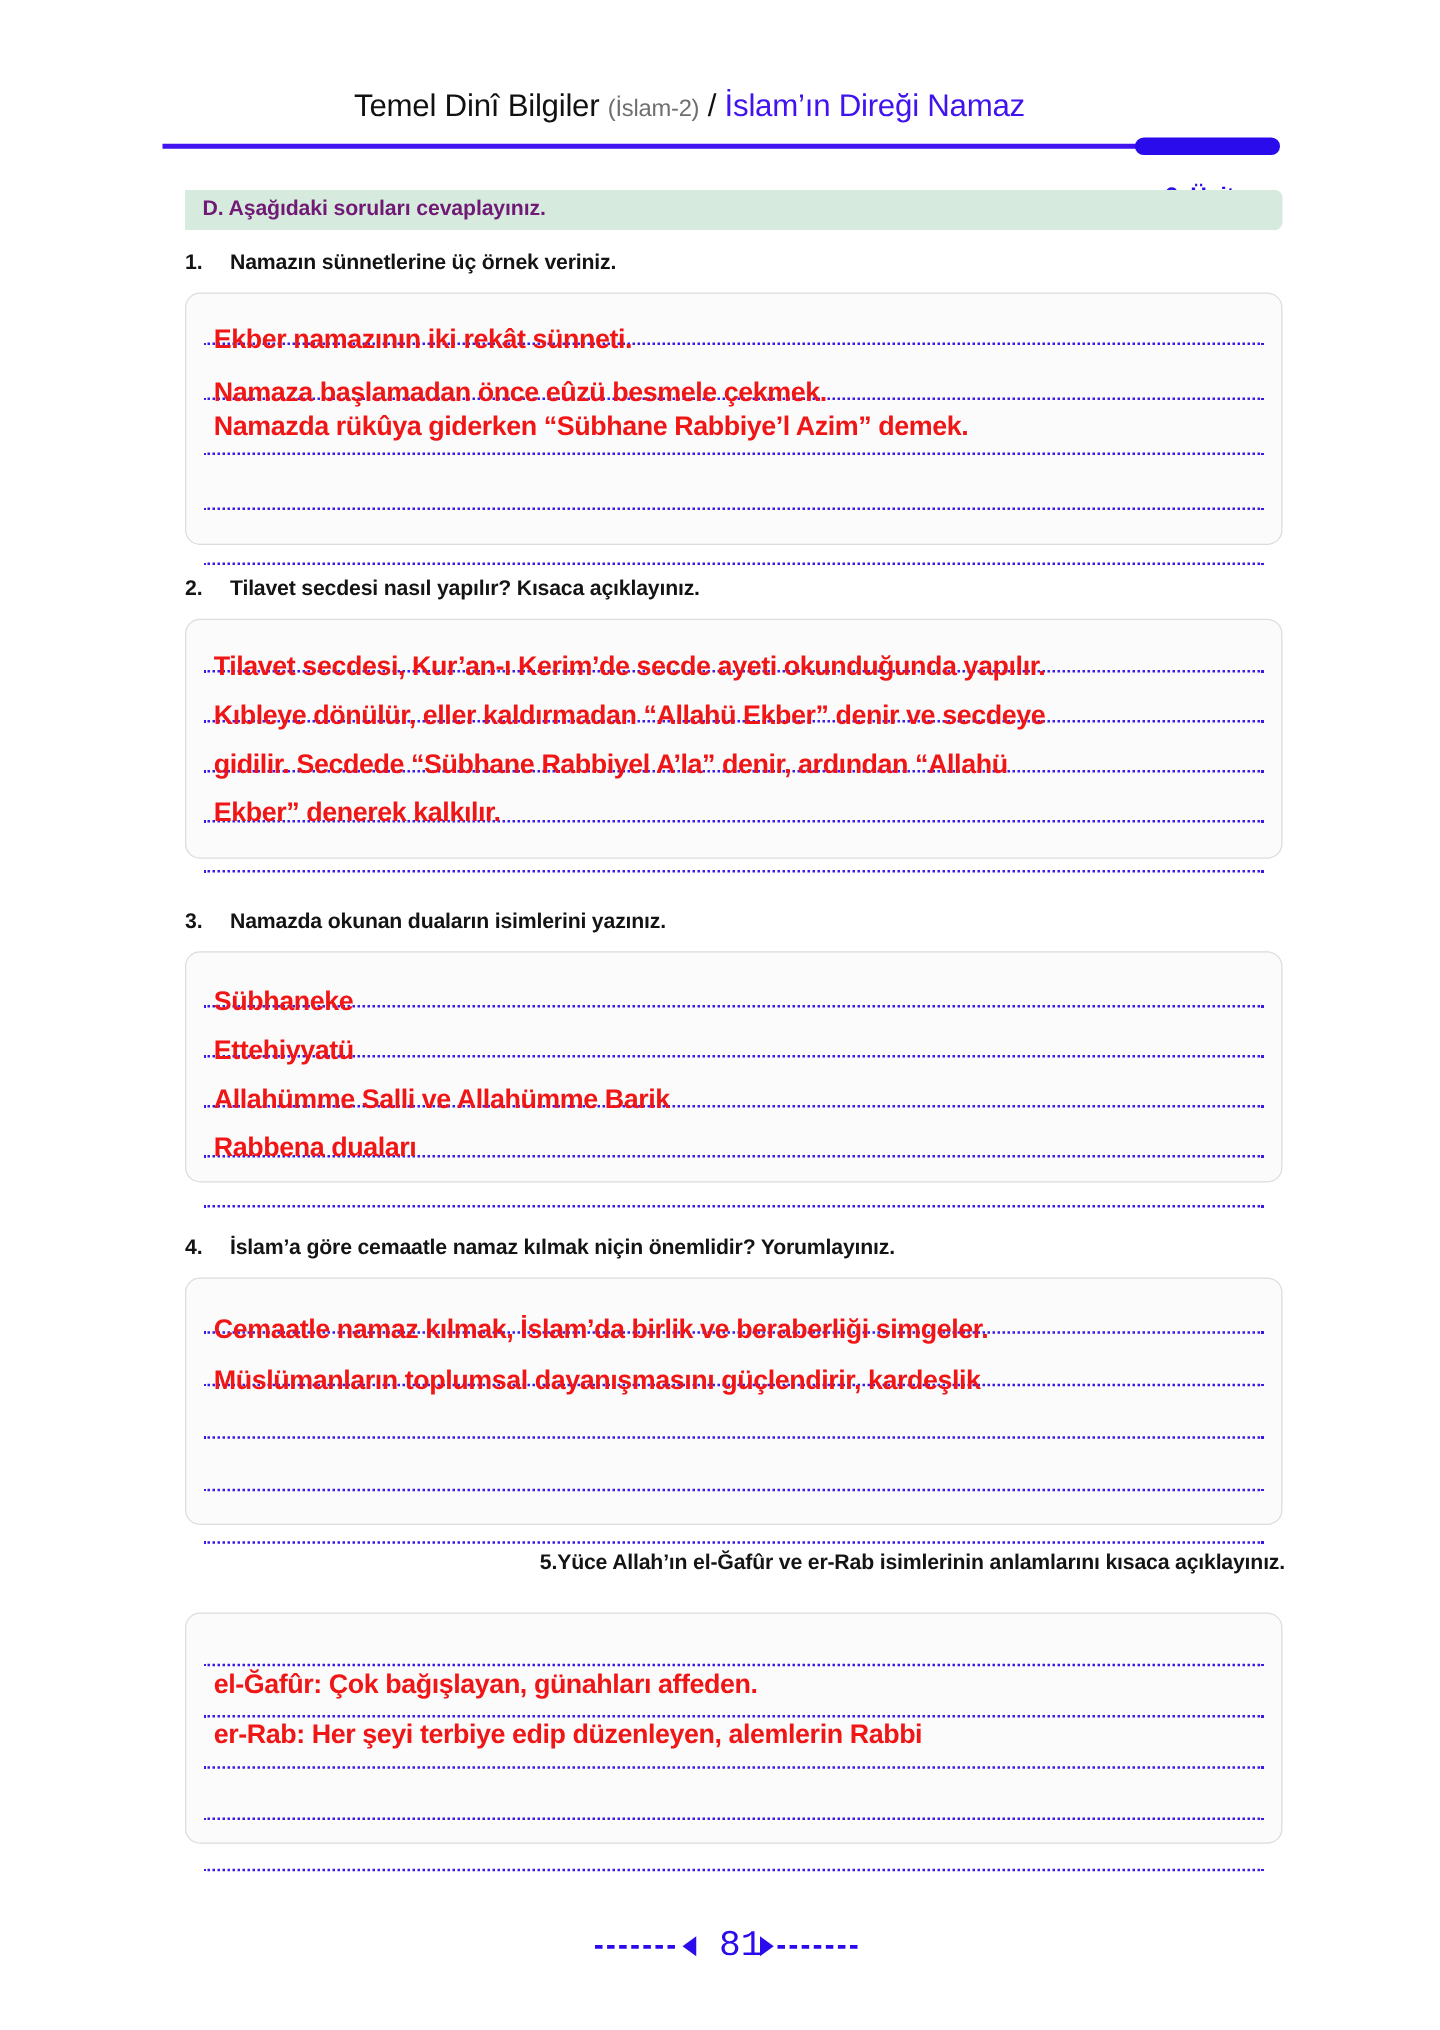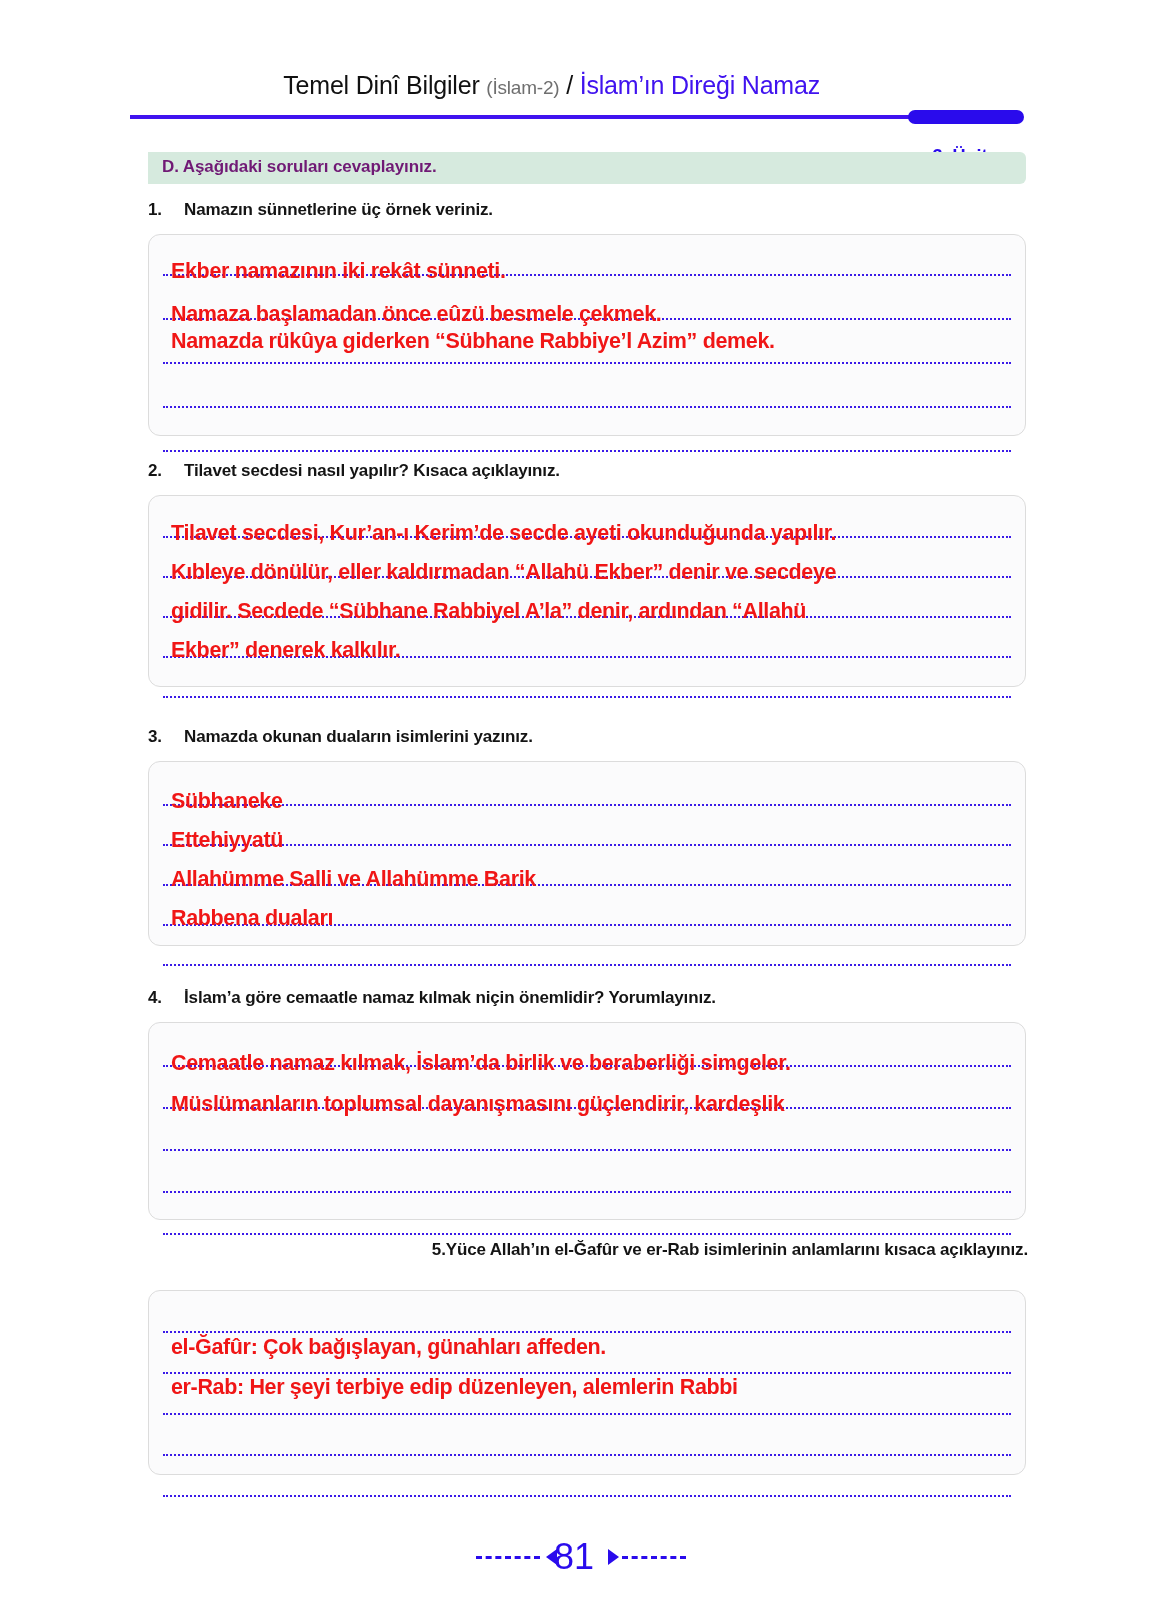--- a/index.html
+++ b/index.html
@@ -179,25 +179,25 @@
     border-top: 8px solid transparent;
     border-bottom: 8px solid transparent;
   }
   .foot-tri.left  { left: 70px;  border-right: 11px solid #2a0bec; }
   .foot-tri.right { left: 132px; border-left: 11px solid #2a0bec; }
   .foot-num {
     position: absolute;
     left: 78px;
     top: 0px;
     width: 56px;
-    text-align: left;
-    font-size: 36px;
+    text-align: right;
+    font-size: 29px;
     color: #2a0bec;
     line-height: 38px;
-    font-family: Liberation Sans, sans-serif;
+    font-family: Liberation Mono, monospace;
   }
 </style>
 </head>
 <body>
 
 <div class="page">
 
   <div class="header">
     <div class="header-title">
       <span class="t-main">Temel Dinî Bilgiler</span>

